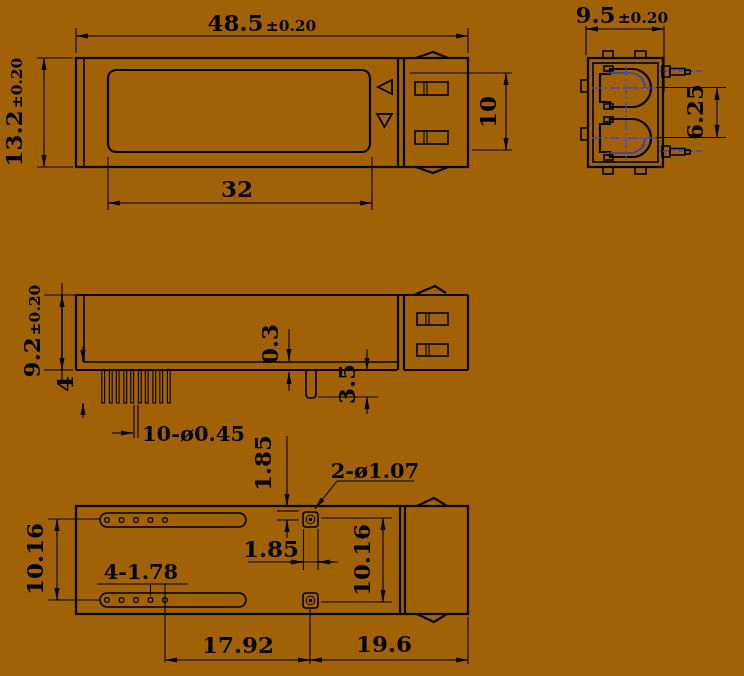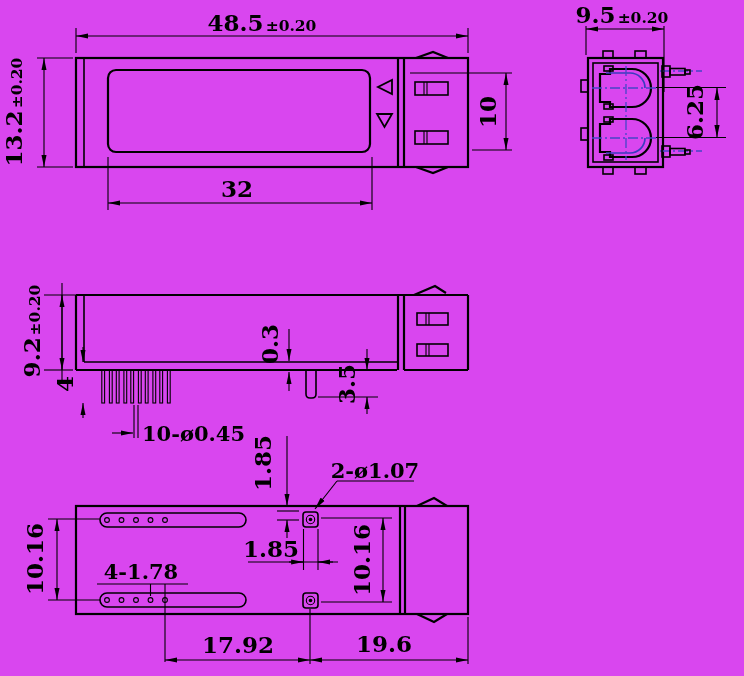--- a/index.html
+++ b/index.html
@@ -1,16 +1,16 @@
 <!DOCTYPE html>
 <html><head>
 <meta charset="utf-8">
 <style>
   html,body{margin:0;padding:0;background:#ffffff;}
-  #stage{width:744px;height:676px;position:relative;background:#d946ef;}
+  #stage{width:744px;height:676px;position:relative;background:#a16207;}
   svg{display:block;}
   .ol  {fill:none;stroke:#000;stroke-width:2.2;stroke-linejoin:miter;}
   .ol1 {fill:none;stroke:#000;stroke-width:1.6;}
   .thin{fill:none;stroke:#000;stroke-width:1.1;}
   .dim {fill:none;stroke:#000;stroke-width:1.1;}
   .cl  {fill:none;stroke:#4646c8;stroke-width:1.3;stroke-dasharray:10 3 2 3;}
   .cls {fill:none;stroke:#3b3bbf;stroke-width:1.7;}
   text {font-family:"DejaVu Serif","Liberation Serif",serif;font-weight:bold;fill:#000;}
   .t   {font-size:23px;}
   .tol {font-size:15.5px;}

